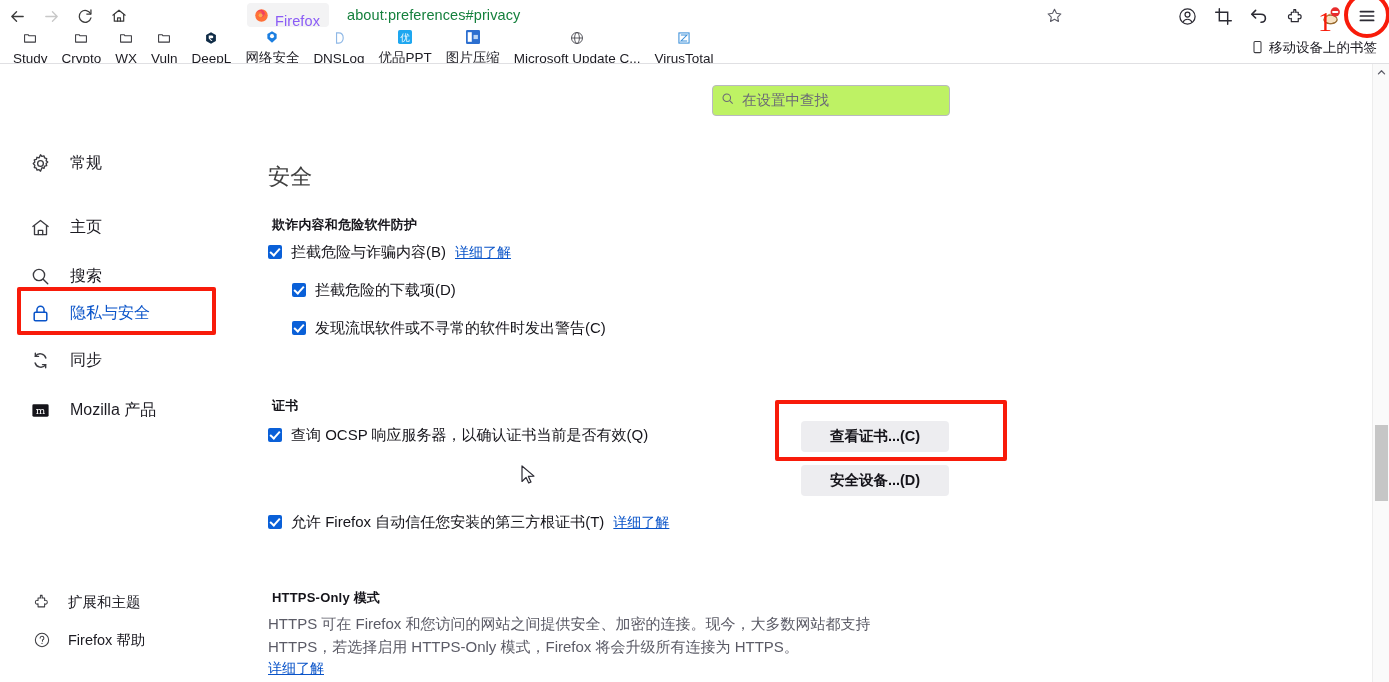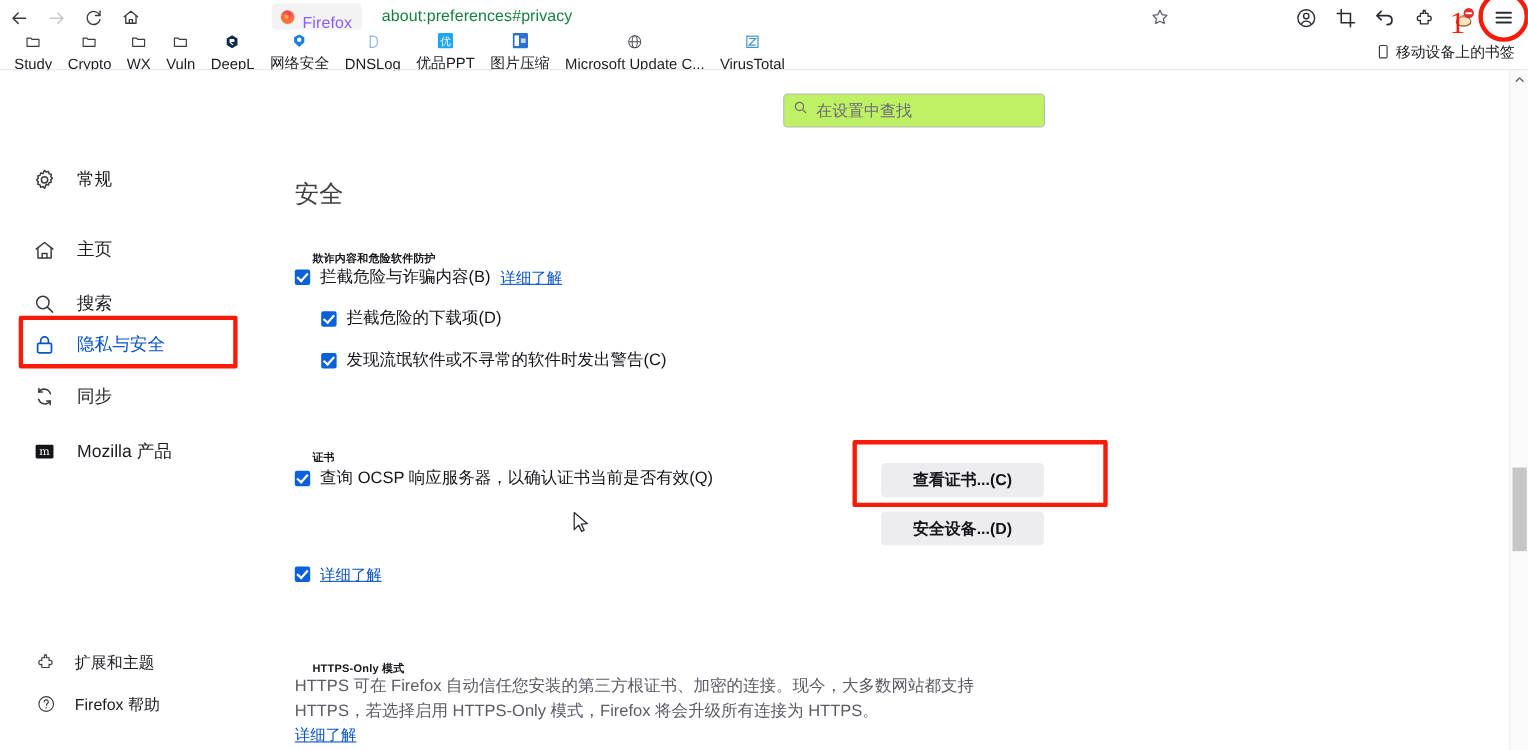--- a/index.html
+++ b/index.html
@@ -107,21 +107,21 @@
   .nav-item.small { font-size:14.5px; gap:16px; left:32px; }
   .nav-item.small .ic { width:20px; height:20px; }
 
   
   .main { position:absolute; left:268px; top:0; width:1100px; }
   h1.sec-title {
     font-size:22px; font-weight:normal; color:#404040; margin:0;
     position:absolute; left:0; top:98px; letter-spacing:.3px;
   }
   h2.sub-title {
-    font-size:10px; font-weight:bold; color:#15141a; margin:16px;
+    font-size:13px; font-weight:bold; color:#15141a; margin:4px;
     position:absolute; left:0; letter-spacing:.2px;
   }
   .row { position:absolute; display:flex; align-items:flex-start; gap:9px; }
   .cb {
     width:14px; height:14px; border-radius:2px; flex:0 0 auto; margin-top:3px;
     background:#0a60d8; position:relative;
   }
   .cb::after {
     content:""; position:absolute; left:4px; top:1px; width:4px; height:8px;
     border:solid #fff; border-width:0 2px 2px 0; transform:rotate(42deg);
@@ -499,28 +499,29 @@
 
       <h2 class="sub-title" style="top:329px;">证书</h2>
 
       <div class="row" style="top:361px; left:0;">
         <span class="cb"></span>
         <span class="lab">查询 OCSP 响应服务器，以确认证书当前是否有效(Q)</span>
       </div>
 
       <div class="row" style="top:448px; left:0;">
         <span class="cb"></span>
+        <span class="lab">允许 Firefox 自动信任您安装的第三方根证书(T)</span>
         <a class="learn" href="#">详细了解</a>
       </div>
 
       <button class="btn" style="position:absolute; left:533px; top:357px;">查看证书...(C)</button>
       <button class="btn" style="position:absolute; left:533px; top:401px;">安全设备...(D)</button>
 
       <h2 class="sub-title" style="top:521px;">HTTPS-Only 模式</h2>
-      <div class="desc" style="top:548px;">HTTPS 可在 Firefox 自动信任您安装的第三方根证书、加密的连接。现今，大多数网站都支持</div>
+      <div class="desc" style="top:548px;">HTTPS 可在 Firefox 和您访问的网站之间提供安全、加密的连接。现今，大多数网站都支持</div>
       <div class="desc" style="top:571px;">HTTPS，若选择启用 HTTPS-Only 模式，Firefox 将会升级所有连接为 HTTPS。</div>
       <a class="learn" style="position:absolute; left:0; top:594px;" href="#">详细了解</a>
 
     </div>
 
     <svg class="cursor" width="16" height="22" viewBox="0 0 16 22">
       <path d="M1 1l0 15.5 4.1-4.1 2.6 5.6 2.3-1.1-2.6-5.5 5.6-.3z" fill="#fff" stroke="#2b2a33" stroke-width="1.2" stroke-linejoin="round"></path>
     </svg>
   </div>
 

